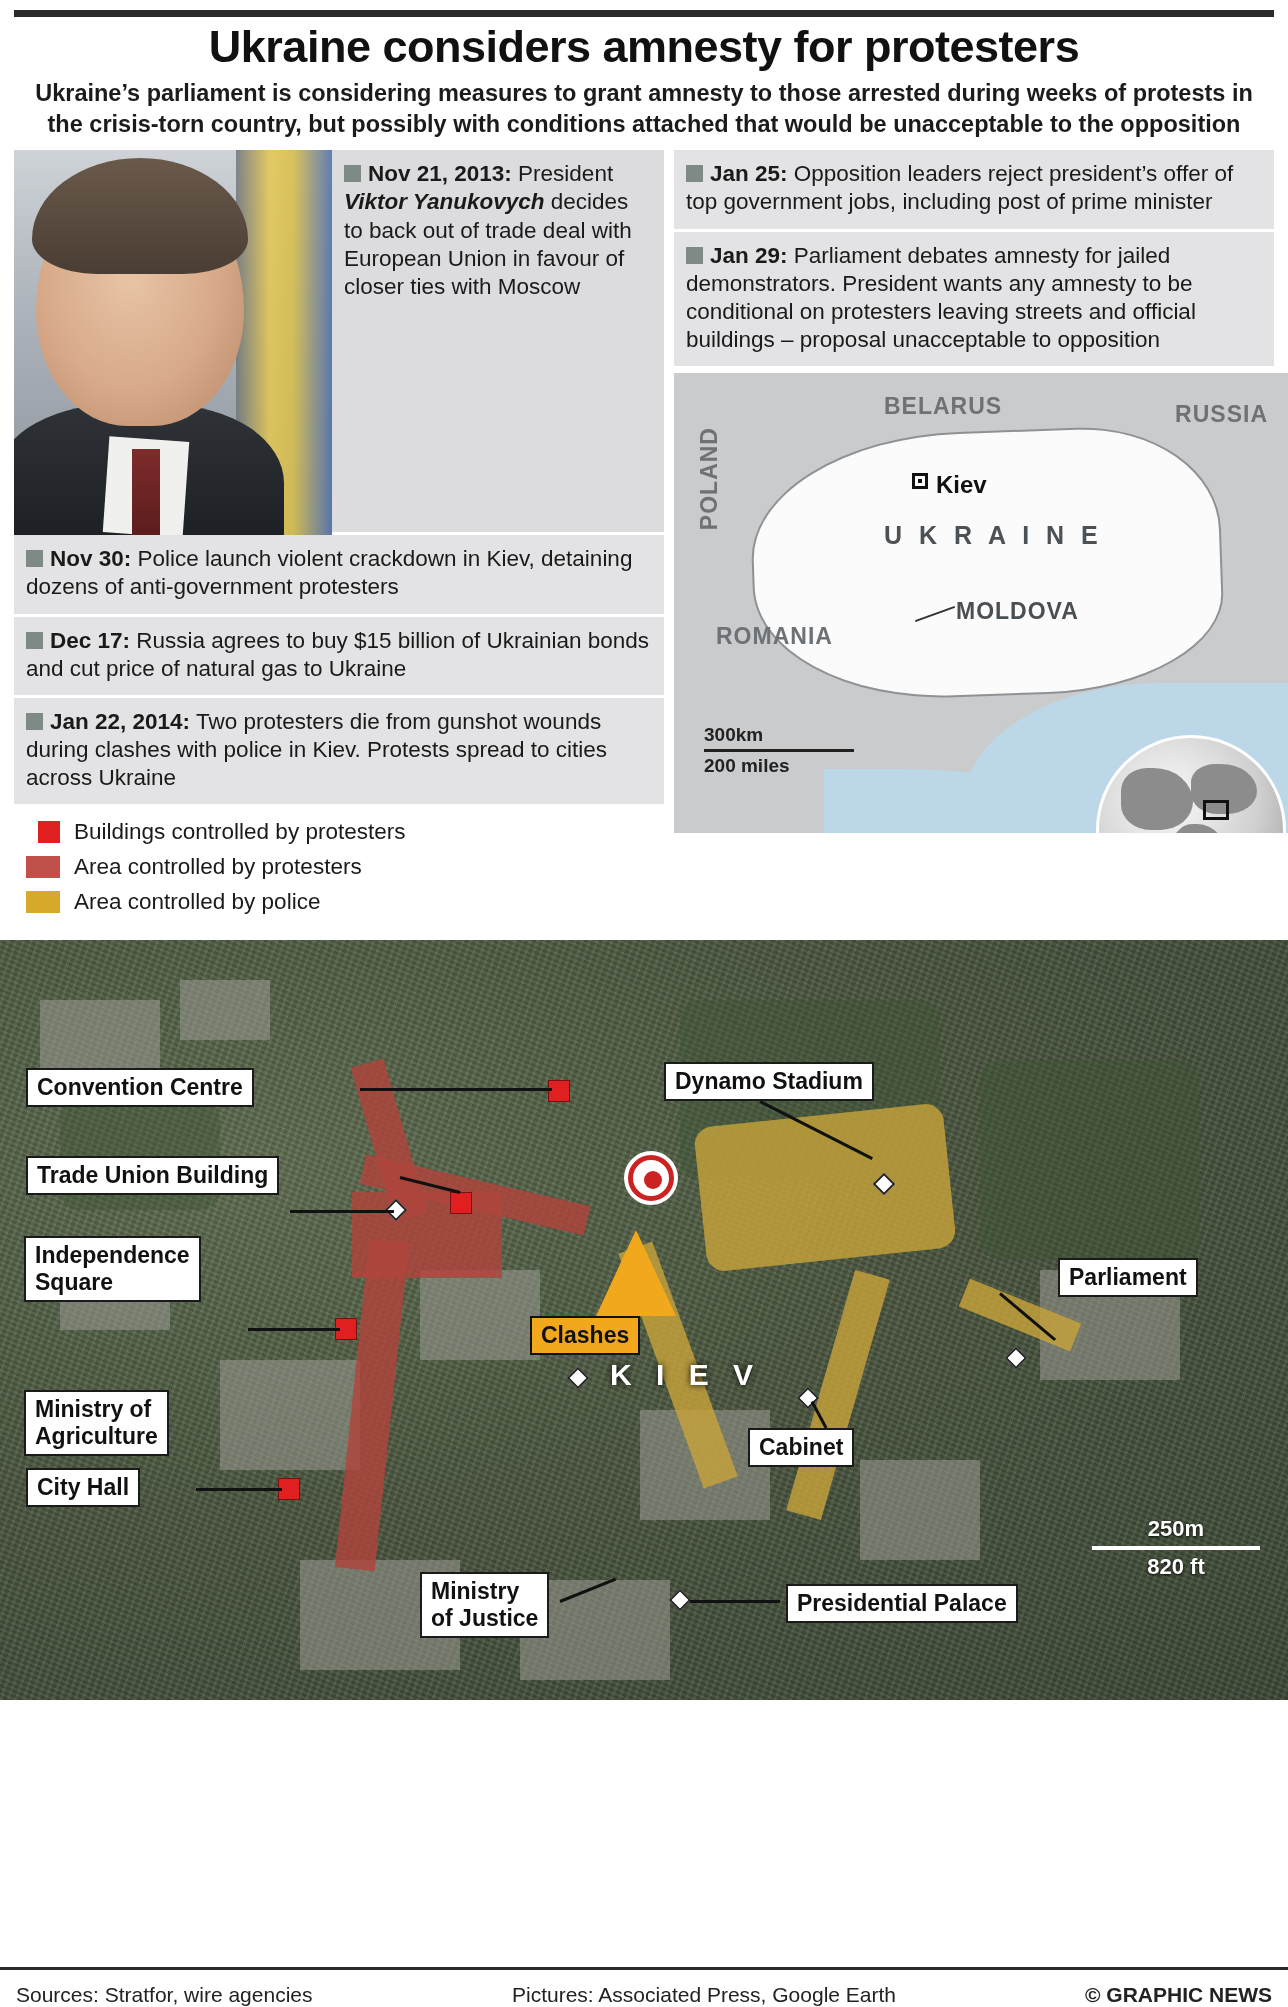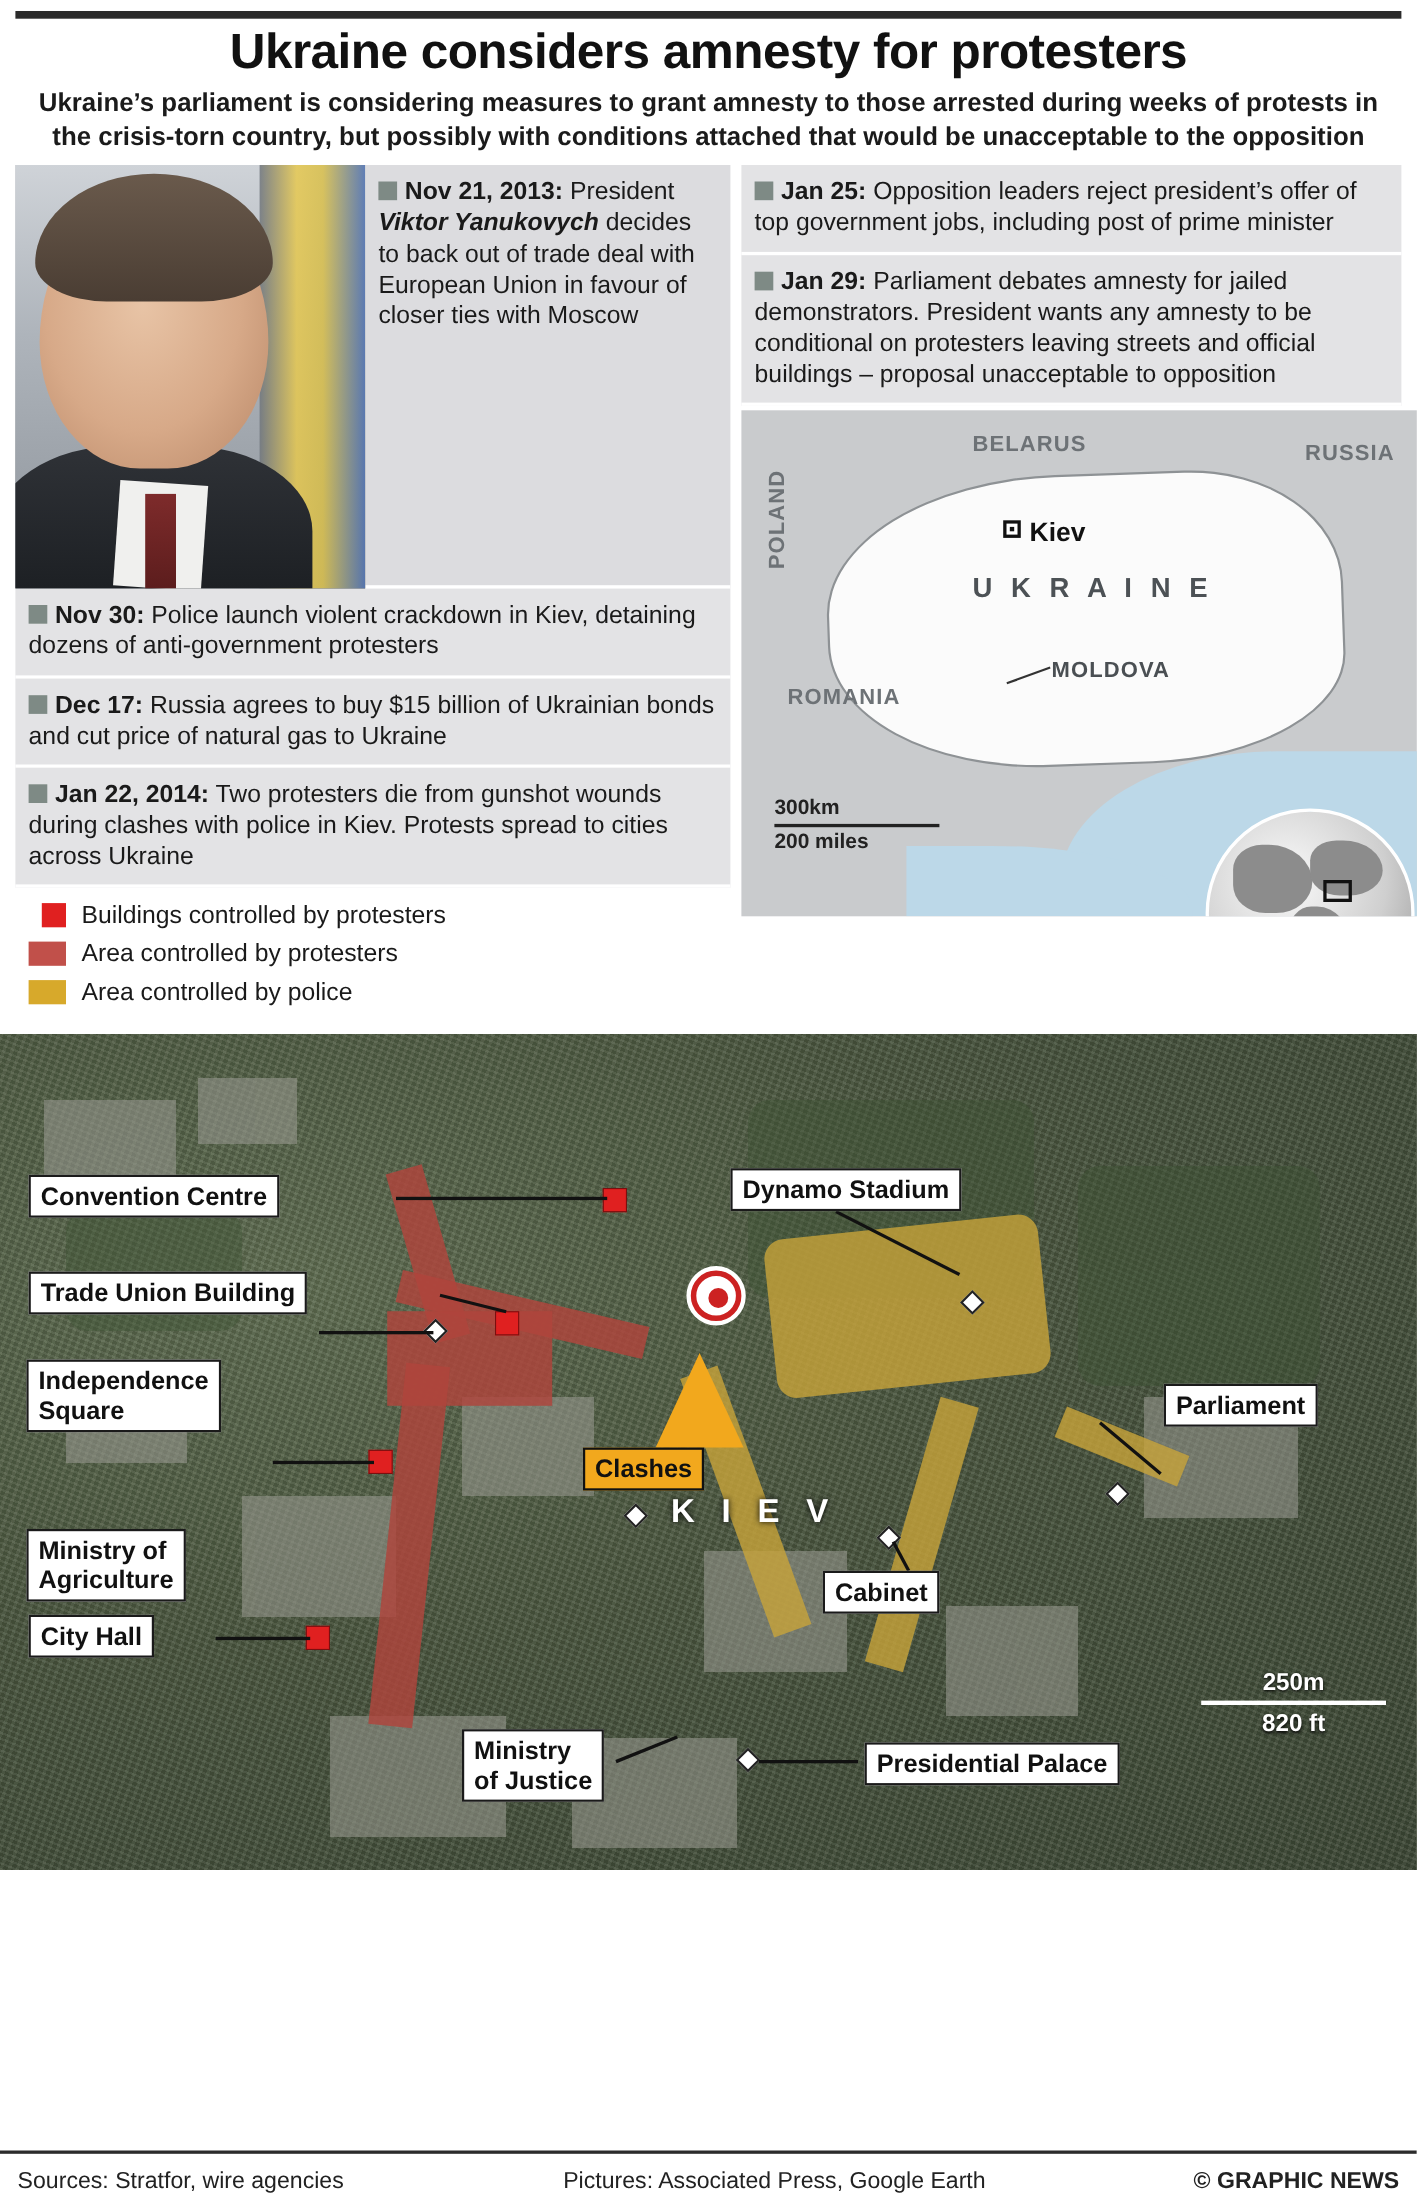--- a/index.html
+++ b/index.html
@@ -93,21 +93,21 @@
     background: #fbfbfb; border: 2px solid #8e9295;
     border-radius: 45% 30% 38% 42% / 46% 40% 36% 44%;
     transform: rotate(-2deg);
   }
   .sea {
     position:absolute; right:0; bottom:0; width: 330px; height: 150px;
     background: #bcd8e8; border-top-left-radius: 60% 80%;
   }
   .sea2 { position:absolute; left: 150px; bottom: 0; width: 260px; height: 64px; background:#bcd8e8;
     border-top-right-radius: 70% 90%; }
-  .mlabel { position: absolute; font-weight: bold; color: #6d7276; font-size: 20px; letter-spacing: 1px; }
+  .mlabel { position: absolute; font-weight: bold; color: #6d7276; font-size: 23px; letter-spacing: 1px; }
   .m-belarus { left: 210px; top: 20px; }
   .m-russia  { right: 26px; top: 28px; }
   .m-poland  { left: 22px; top: 54px; writing-mode: vertical-rl; transform: rotate(180deg); }
   .m-romania { left: 42px; top: 250px; }
   .m-moldova { left: 282px; top: 225px; color:#4a4f53;text-align:center; }
   .m-ukraine { left: 210px; top: 148px; color: #4c5155; font-size: 25px; letter-spacing: 5px; }
   .m-kiev { left: 262px; top: 98px; color: #111; font-size: 24px; letter-spacing: 0; }
   .kiev-dot {
     position: absolute; left: 238px; top: 100px; width: 16px; height: 16px;
     border: 3px solid #111; background: #fff;
@@ -170,23 +170,23 @@
     background:#fff; border:5px solid #c22; box-shadow: 0 0 0 4px #fff;
   }
   .target::after{ content:""; position:absolute; left:11px; top:11px; width:18px; height:18px; border-radius:50%; background:#c22; }
 
   .kiev-big { position:absolute; color:#fff; font-weight:bold; font-size:30px; letter-spacing:8px; text-shadow: 0 0 6px #000; }
   .scale-city { position:absolute; right:28px; bottom:120px; width:168px; color:#fff; font-weight:bold; font-size:22px; text-align:center; text-shadow:0 1px 3px #000;}
   .scale-city .bar { height:4px; background:#fff; margin:4px 0; }
 
   
   .footer {
-    position:absolute; left:0; bottom:0; width:1288px; height:52px;
+    position:absolute; left:0; bottom:0; width:1288px; height:40px;
     border-top: 3px solid #2b2b2b;
-    display:flex; align-items:center; font-size:21px; color:#222;
+    display:flex; align-items:flex-end; font-size:21px; color:#222;
     padding: 0 16px;
   }
   .footer .f1 { flex: 0 0 420px; }
   .footer .f2 { flex: 1 1 auto; text-align:center; }
   .footer .f3 { flex: 0 0 300px; text-align:right; font-weight:bold; }
 </style>
 </head>
 <body>
 
 <div class="page">

